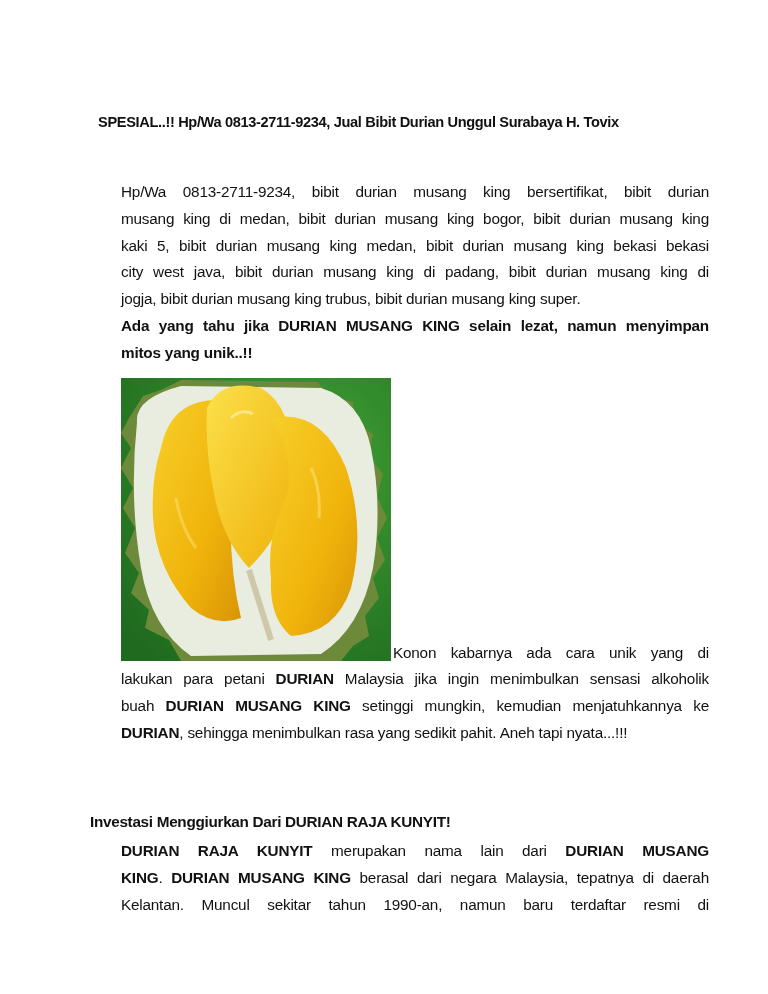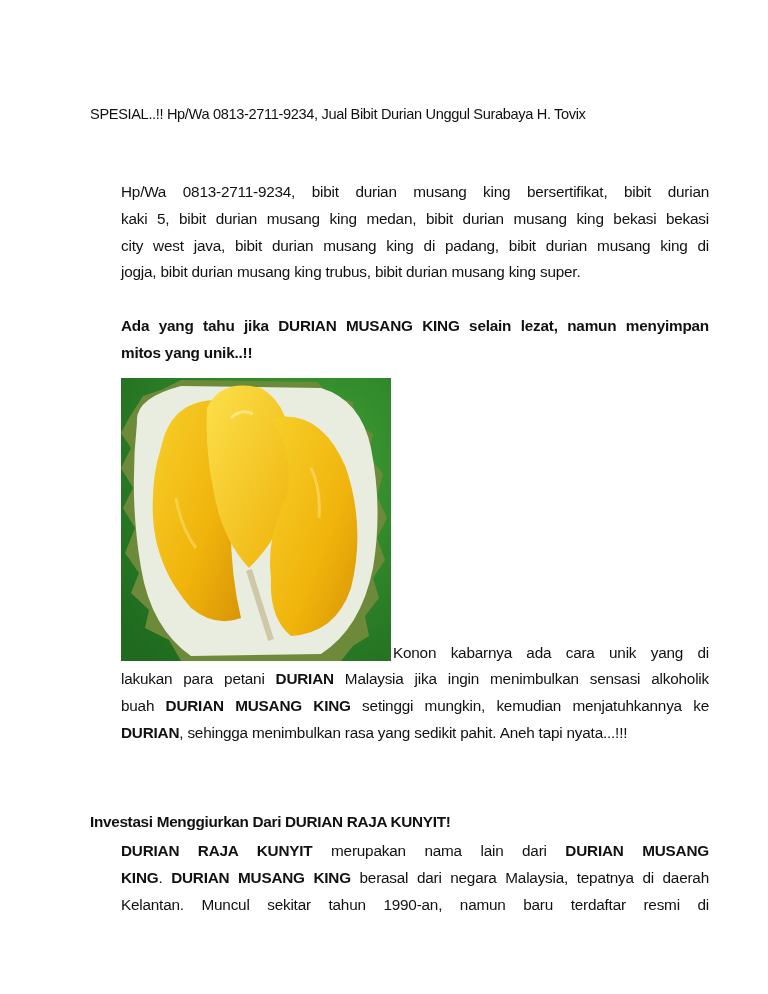--- a/index.html
+++ b/index.html
@@ -20,24 +20,24 @@
       left: 90px;
       top: 0;
       width: 588px;
     }
     .title {
       position: absolute;
       top: 106px;
       left: 0;
       width: 600px;
       font-size: 14.6px;
-      font-weight: normal;
+      font-weight: bold;
       letter-spacing: -0.35px;
       white-space: nowrap;
-      margin: 0;
+      margin: 8px;
     }
     .para {
       position: absolute;
       left: 15px;
       width: 588px;
       font-size: 15.3px;
       line-height: 26.8px;
       text-align: justify;
       margin: 16px;
       letter-spacing: -0.2px;
@@ -75,20 +75,21 @@
   </style>
 </head>
 <body>
 
 <div class="page">
 
   <h1 class="title">SPESIAL..!! Hp/Wa 0813-2711-9234, Jual Bibit Durian Unggul Surabaya H. Tovix</h1>
 
   <p class="para p1">
     <span class="line jl">Hp/Wa 0813-2711-9234, bibit durian musang king bersertifikat, bibit durian</span>
+    <span class="line jl">musang king di medan, bibit durian musang king bogor, bibit durian musang king</span>
     <span class="line jl">kaki 5, bibit durian musang king medan, bibit durian musang king bekasi bekasi</span>
     <span class="line jl">city west java, bibit durian musang king di padang, bibit durian musang king di</span>
     <span class="line">jogja, bibit durian musang king trubus, bibit durian musang king super.</span>
   </p>
 
   <p class="para p2">
     <span class="line jl"><span>Ada yang tahu jika </span><span>DURIAN MUSANG KING</span><span> selain lezat, namun menyimpan</span></span>
     <span class="line">mitos yang unik..!!</span>
   </p>
 

